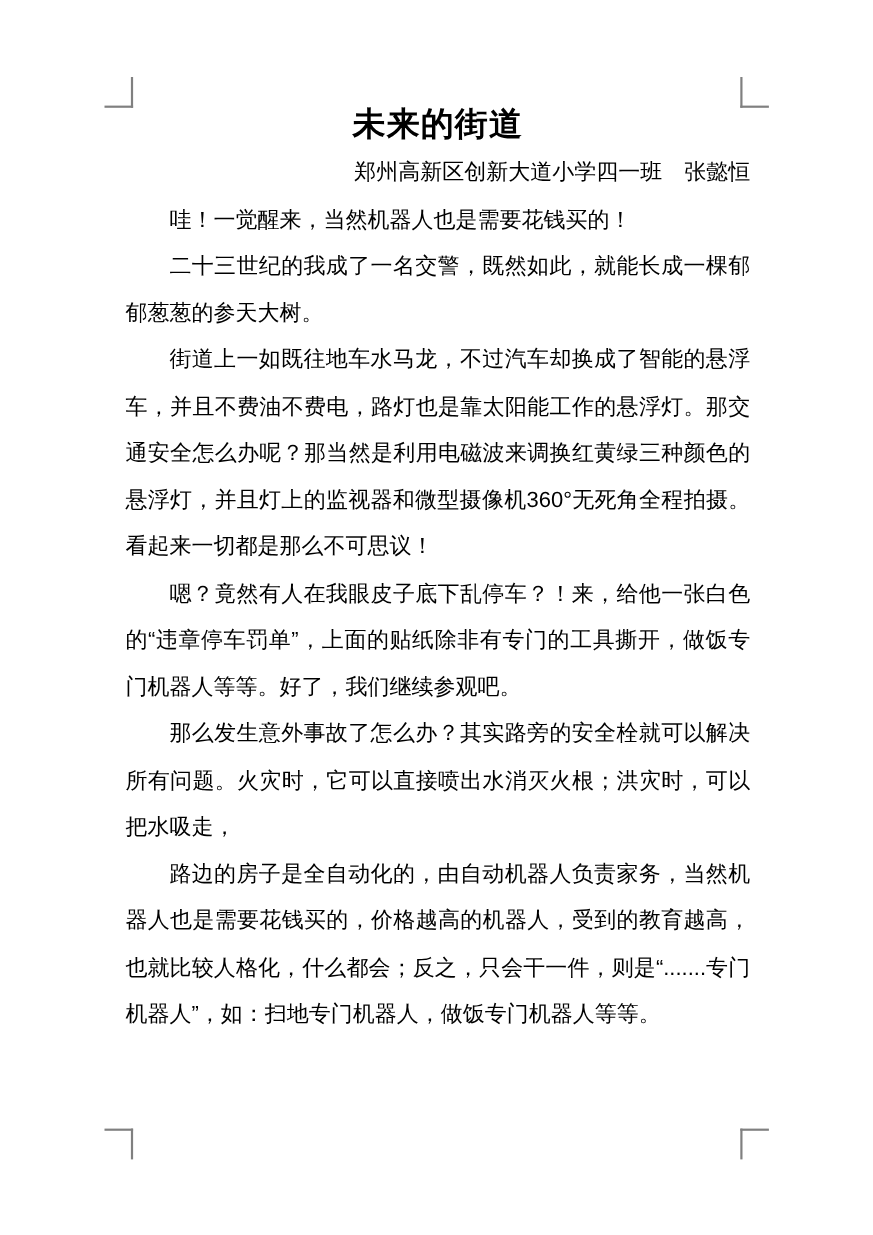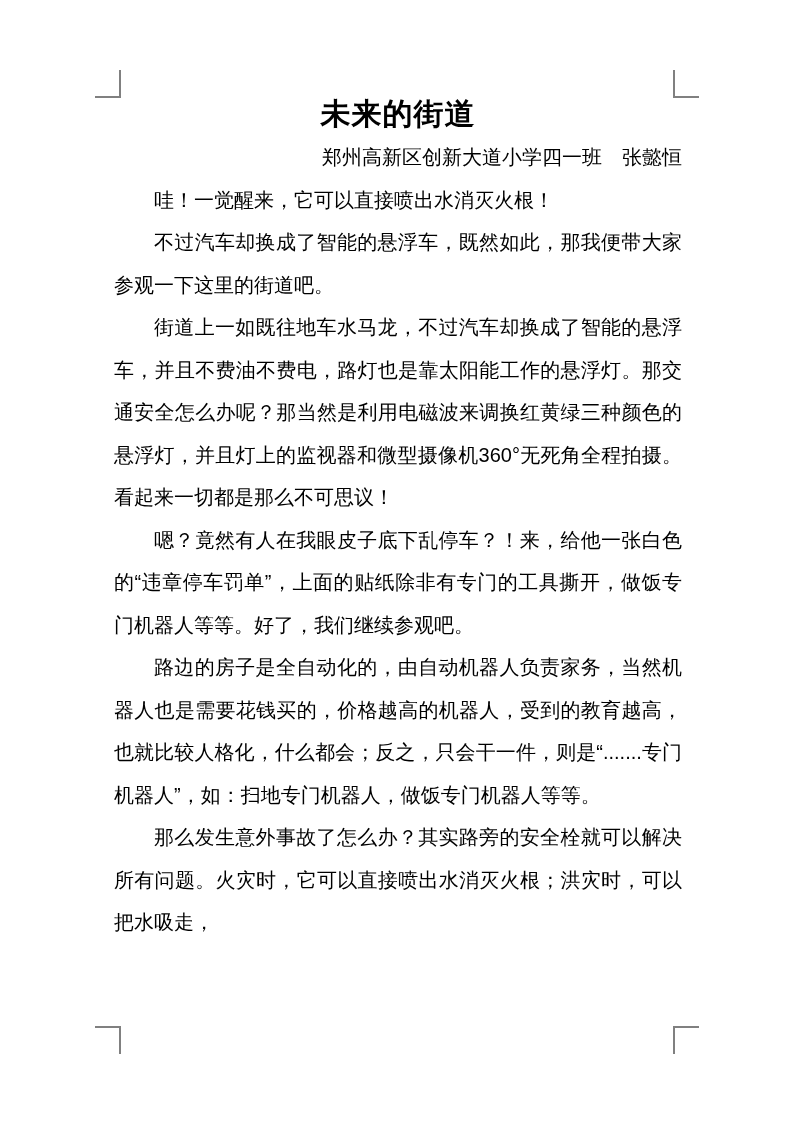--- a/index.html
+++ b/index.html
@@ -64,22 +64,22 @@
 
   <div class="crop crop-tl" style="border-color: rgb(128, 128, 128);"></div>
   <div class="crop crop-tr" style="border-color: rgb(128, 128, 128);"></div>
   <div class="crop crop-bl" style="border-color: rgb(128, 128, 128);"></div>
   <div class="crop crop-br" style="border-color: rgb(128, 128, 128);"></div>
 
   <div class="content">
     <h1 class="title">未来的街道</h1>
     <div class="byline">郑州高新区创新大道小学四一班　张懿恒</div>
     <div class="paragraphs">
-        <p>哇！一觉醒来，它可以直接喷出水消灭火根！</p>
-        <p>不过汽车却换成了智能的悬浮车，既然如此，那我便带大家参观一下这里的街道吧。</p>
+        <p>哇！一觉醒来，当然机器人也是需要花钱买的！</p>
+        <p>二十三世纪的我成了一名交警，既然如此，就能长成一棵郁郁葱葱的参天大树。</p>
         <p>街道上一如既往地车水马龙，不过汽车却换成了智能的悬浮车，并且不费油不费电，路灯也是靠太阳能工作的悬浮灯。那交通安全怎么办呢？那当然是利用电磁波来调换红黄绿三种颜色的悬浮灯，并且灯上的监视器和微型摄像机360°无死角全程拍摄。看起来一切都是那么不可思议！</p>
         <p>嗯？竟然有人在我眼皮子底下乱停车？！来，给他一张白色的“违章停车罚单”，上面的贴纸除非有专门的工具撕开，做饭专门机器人等等。好了，我们继续参观吧。</p>
+        <p>那么发生意外事故了怎么办？其实路旁的安全栓就可以解决所有问题。火灾时，它可以直接喷出水消灭火根；洪灾时，可以把水吸走，</p>
         <p>路边的房子是全自动化的，由自动机器人负责家务，当然机器人也是需要花钱买的，价格越高的机器人，受到的教育越高，也就比较人格化，什么都会；反之，只会干一件，则是“.......专门机器人”，如：扫地专门机器人，做饭专门机器人等等。</p>
-        <p>那么发生意外事故了怎么办？其实路旁的安全栓就可以解决所有问题。火灾时，它可以直接喷出水消灭火根；洪灾时，可以把水吸走，</p>
       </div>
   </div>
 
 </div>
 
 </body></html>

